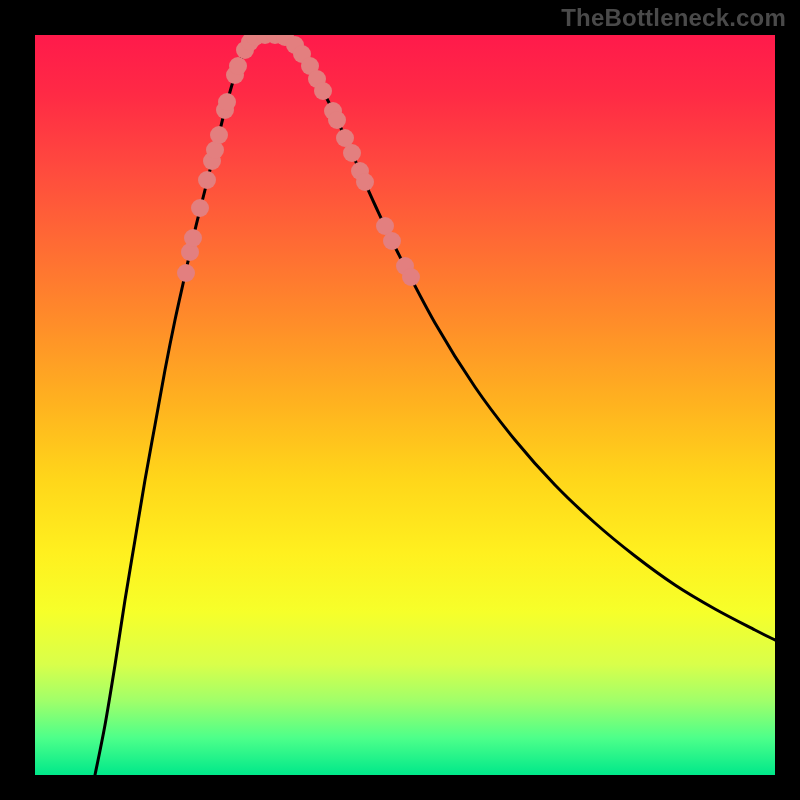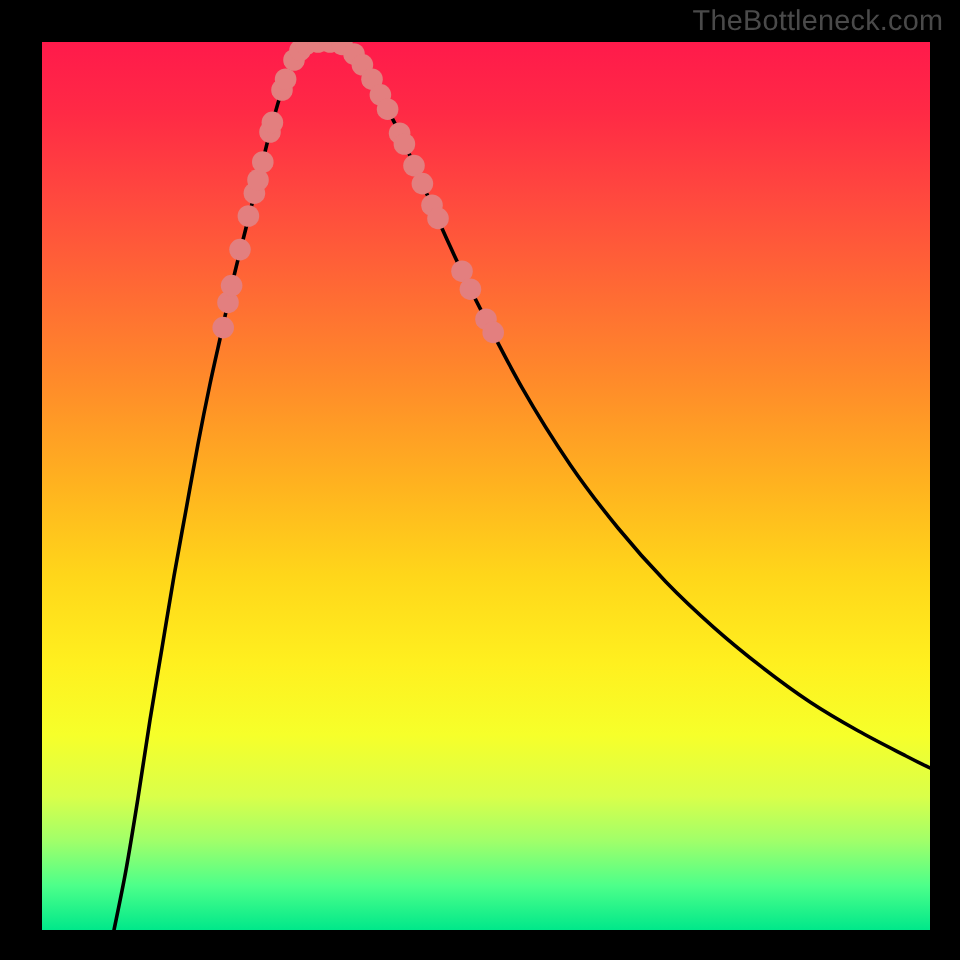--- a/index.html
+++ b/index.html
@@ -43,21 +43,21 @@
       #4dff8a 95%,
       #00e88a 100%);
   }
   .watermark {
     position: absolute;
     top: 4px;
     right: 14px;
     color: #4a4a4a;
     font-size: 24px;
     letter-spacing: 0.2px;
-    font-weight: 400;
+    font-weight: 700;
   }
   svg.curve {
     position: absolute;
     left: 0; top: 0;
     width: 740px; height: 740px;
   }
 </style>
 </head>
 <body>
 

